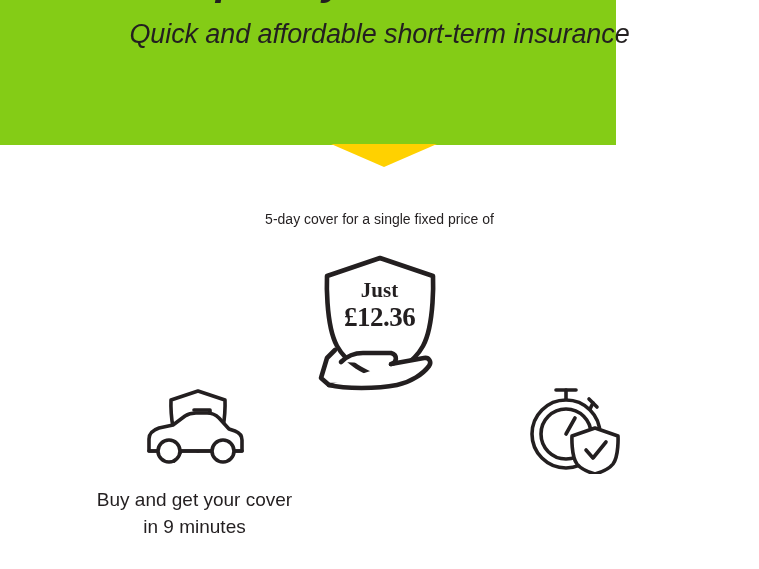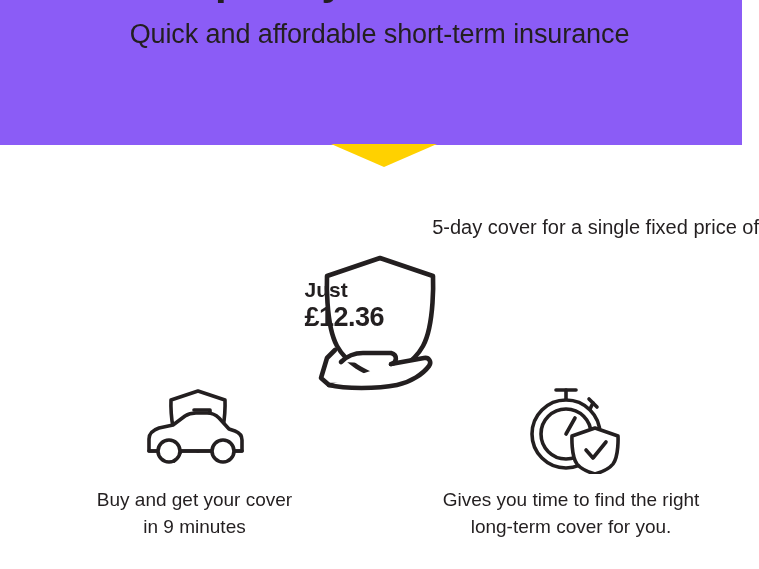--- a/index.html
+++ b/index.html
@@ -14,23 +14,24 @@
     color: #231f20;
     overflow: hidden;
     position: relative;
   }
 
   
   .hero {
     position: absolute;
     left: 0;
     top: 0;
-    width: 742px;
+    width: 616px;
     height: 145px;
-    background: #8b5cf6;
+    background: #84cc16;
+    font-style: italic;
   }
   .hero-headline-clip {
     position: absolute;
     left: 0;
     top: -44px;
     width: 759px;
     height: 52px;
     overflow: hidden;
   }
   .hero-headline {
@@ -64,43 +65,45 @@
     height: 0;
     border-left: 53px solid transparent;
     border-right: 53px solid transparent;
     border-top: 23px solid #ffd100;
   }
 
   
   .price-intro {
     position: absolute;
     left: 0;
-    top: 214px;
-    width: 759px;
-    text-align: right;
-    margin: 0;
-    font-size: 20px;
+    top: 206px;
+    width: 759px;
+    text-align: center;
+    margin: 0;
+    font-size: 14px;
     line-height: 26px;
     color: #231f20;
   }
   .price-badge {
     position: absolute;
     left: 50%;
     top: 252px;
     transform: translateX(-50%);
     width: 150px;
     height: 140px;
   }
   .price-badge svg { display: block; }
   .price-amount-wrap {
     position: absolute;
     left: 0;
     top: 26px;
     width: 150px;
+    text-align: center;
     pointer-events: none;
+    font-family: Liberation Serif, serif;
   }
   .price-just {
     display: block;
     font-size: 21px;
     font-weight: bold;
     line-height: 24px;
     color: #231f20;
   }
   .price-value {
     display: block;
@@ -217,19 +220,15 @@
 
         <circle cx="47" cy="52" r="25" fill="#ffffff"></circle>
 
         <line x1="47" y1="52" x2="56" y2="36"></line>
 
         <path d="M76 46 L99 54 C99 54 100 74 94 82 C90 87 83 90 76 92
                  C69 90 62 87 58 82 C52 74 53 54 53 54 Z" fill="#ffffff"></path>
         <path d="M67 68 L74 76 L87 60"></path>
       </svg>
     </div>
-    <p class="feature-text">
-      <span>Gives you time to find the right</span><br>
-      <span>long-term cover for you.</span>
-    </p>
   </div>
 
 </div>
 
 </body></html>

